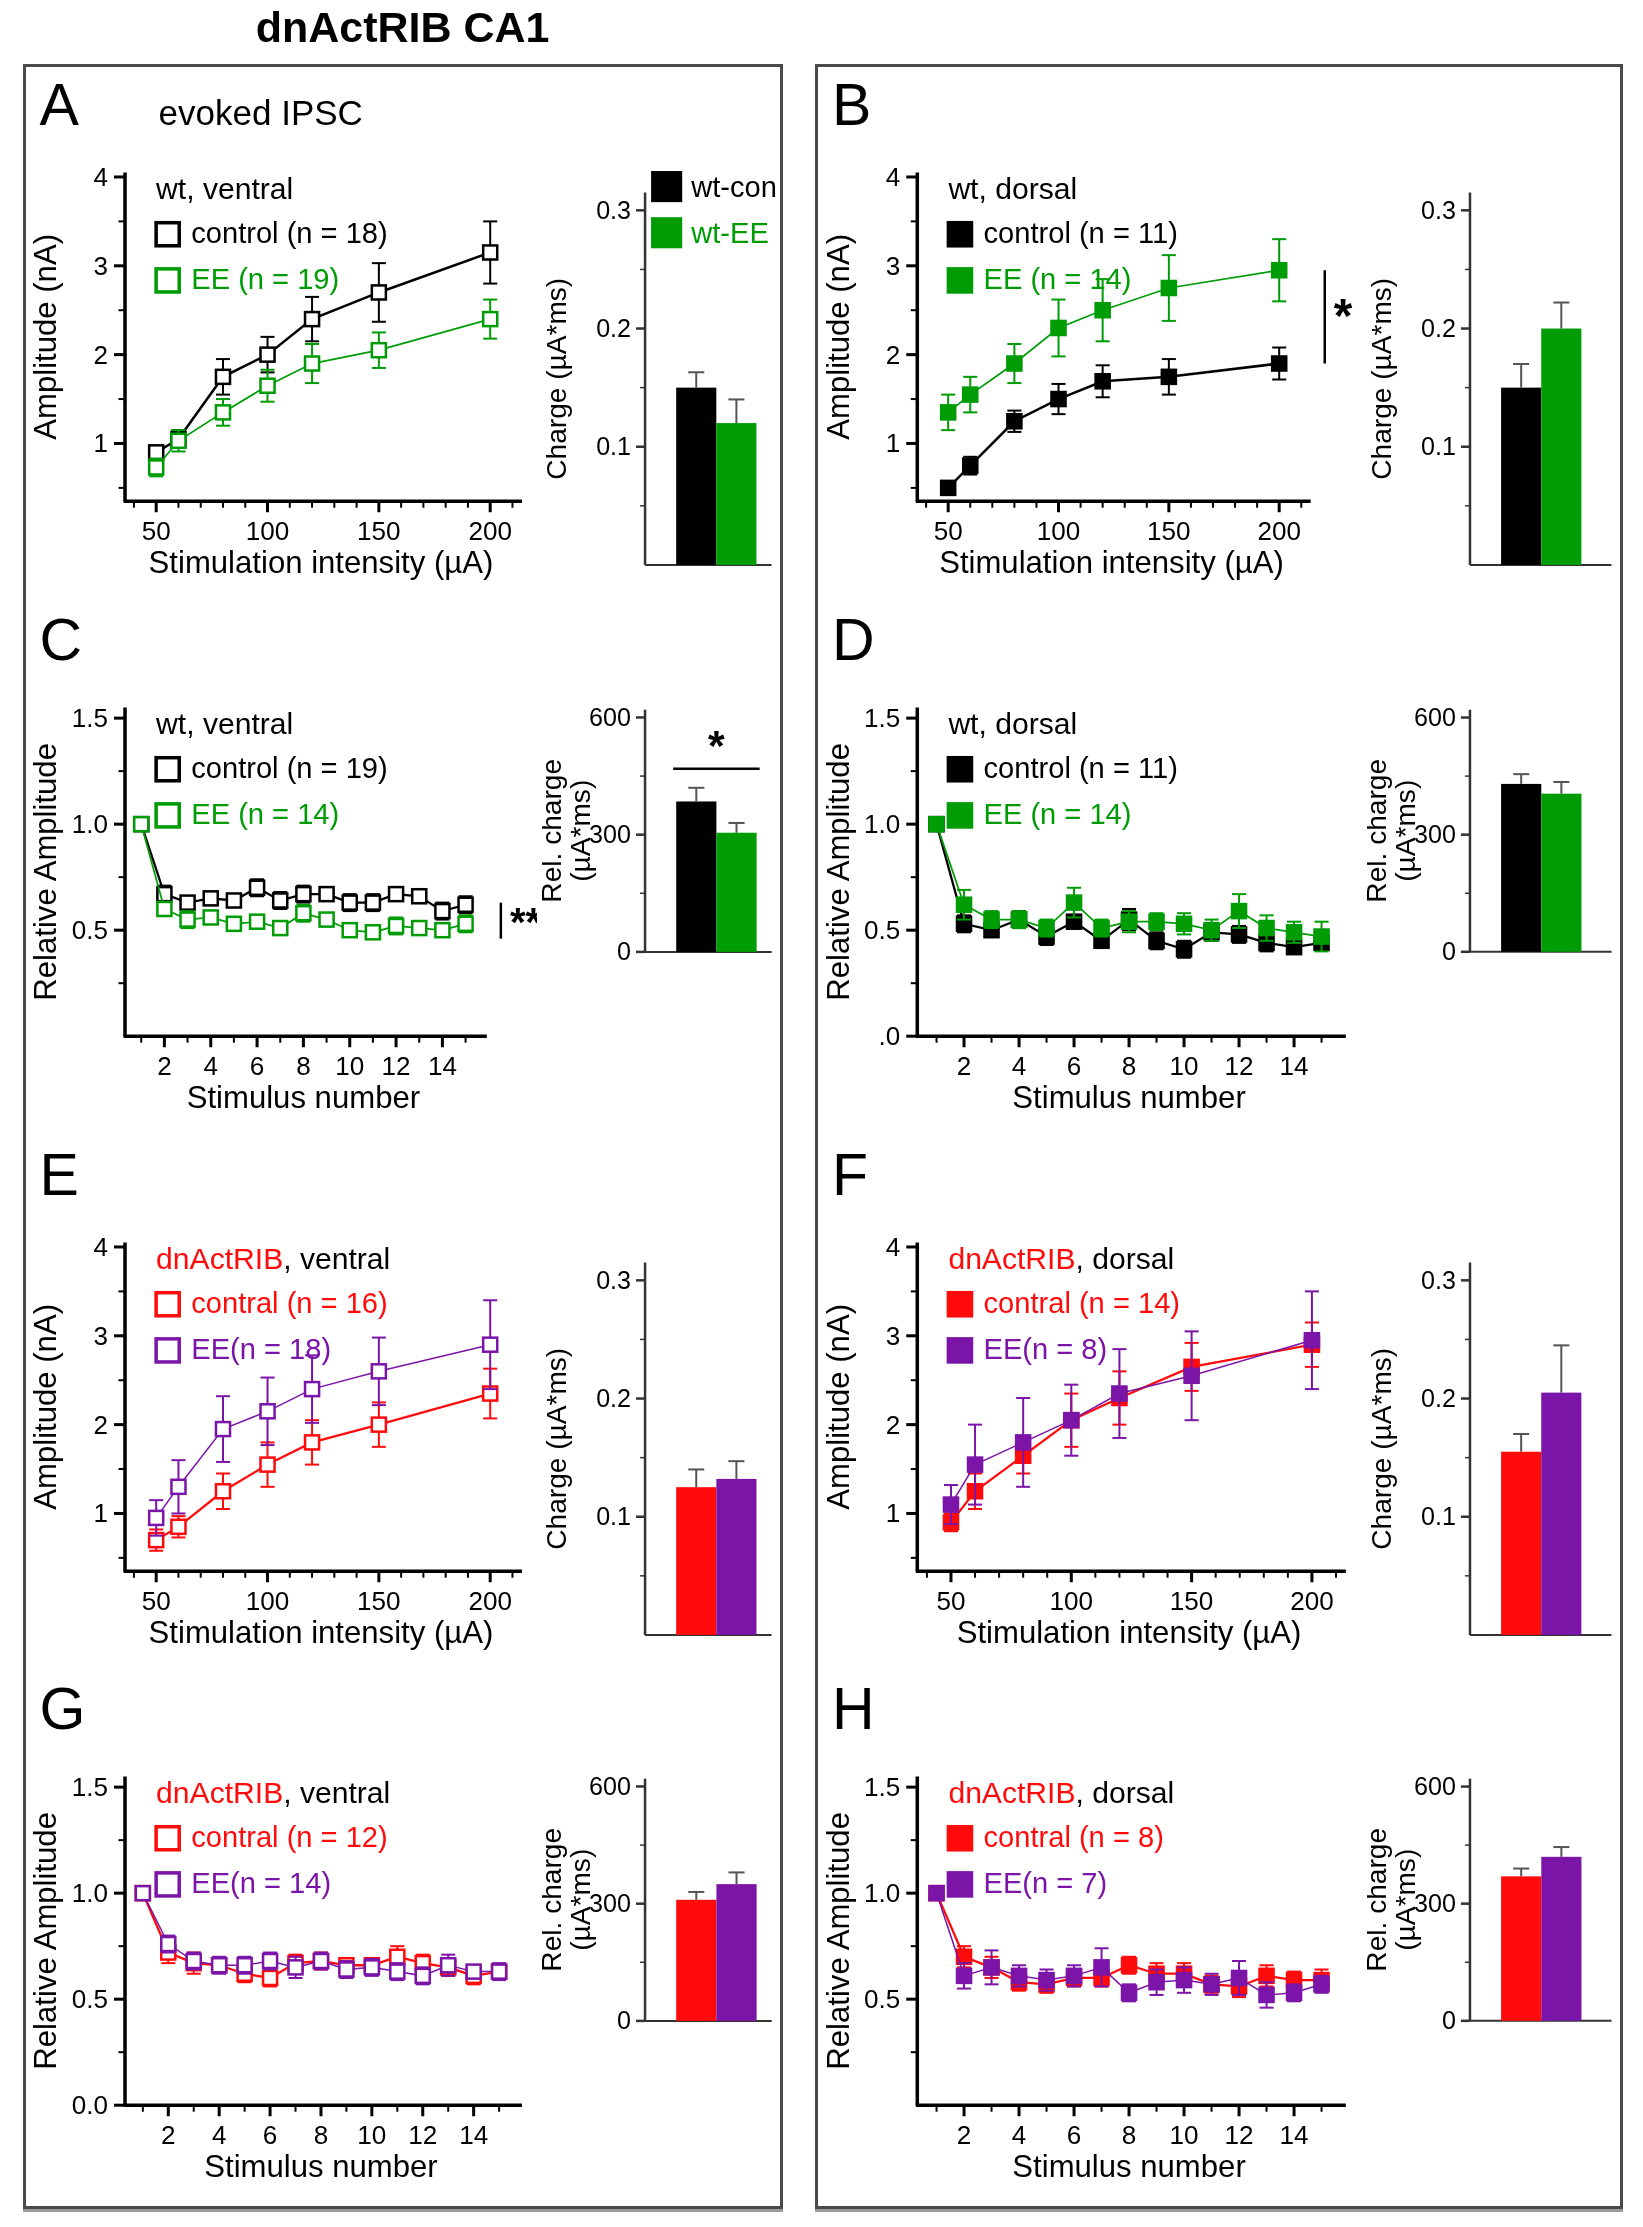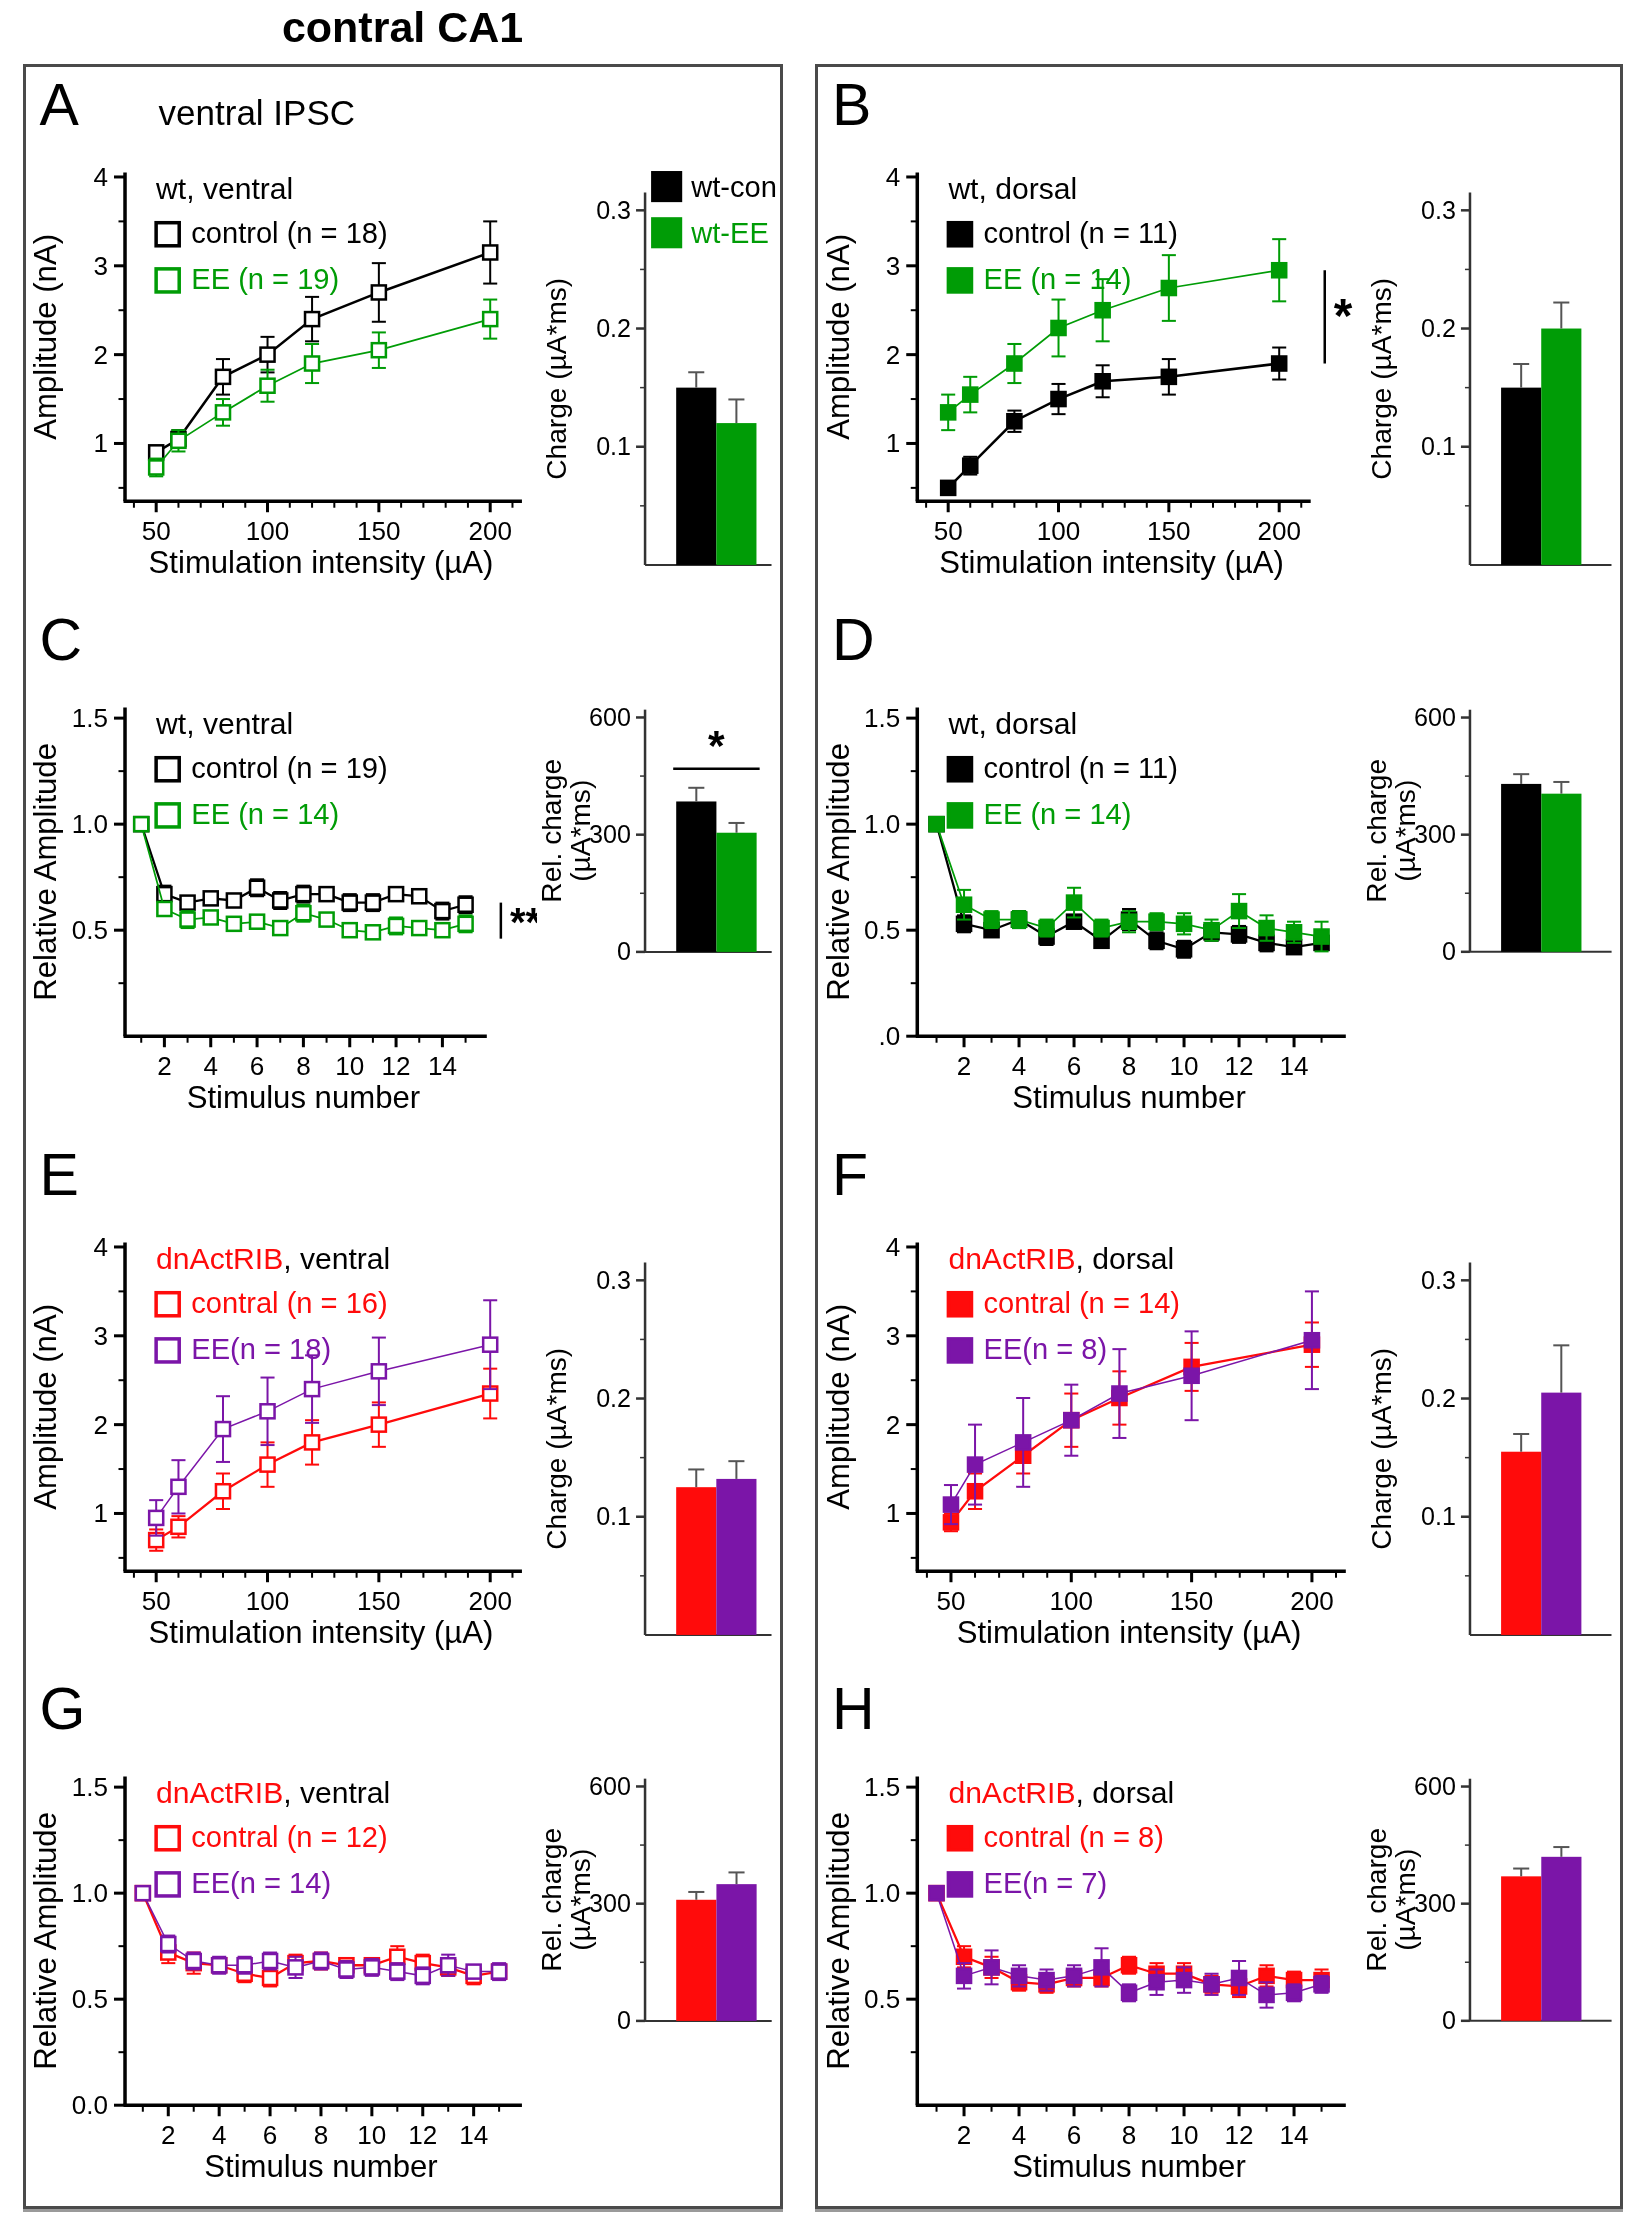--- a/index.html
+++ b/index.html
@@ -18,26 +18,26 @@
   .panel-note{position:absolute;left:133px;top:26px;font-size:35px;color:#000;}
   .main-chart{position:absolute;left:6px;top:98px;width:67%;height:419px;}
   .inset-full{position:absolute;right:4px;top:98px;width:31%;height:419px;}
   .inset-rel{position:absolute;right:4px;top:80px;width:31%;height:289px;}
   svg text{font-family:"Liberation Sans", sans-serif;}
 </style>
 </head>
 <body>
 
 <div id="page">
-  <div class="col-title" id="left-title">contral CA1</div>
+  <div class="col-title" id="left-title">dnActRIB CA1</div>
 
   <div class="box" id="left-box">
     <div class="panel">
       <div class="panel-letter">A</div>
-      <div class="panel-note">ventral IPSC</div>
+      <div class="panel-note">evoked IPSC</div>
       <svg class="main-chart" viewBox="0 0 1006 835">
           <line x1="185" y1="15" x2="185" y2="670" stroke="#000" stroke-width="7"></line>
           <line x1="182" y1="670" x2="976" y2="670" stroke="#000" stroke-width="7"></line>
           <line x1="185" y1="554.9324324324324" x2="163" y2="554.9324324324324" stroke="#000" stroke-width="6"></line>
           <text x="151" y="572.9324324324324" text-anchor="end" font-size="52" fill="#000">1</text>
           <line x1="185" y1="377.9054054054054" x2="163" y2="377.9054054054054" stroke="#000" stroke-width="6"></line>
           <text x="151" y="395.9054054054054" text-anchor="end" font-size="52" fill="#000">2</text>
           <line x1="185" y1="200.8783783783784" x2="163" y2="200.8783783783784" stroke="#000" stroke-width="6"></line>
           <text x="151" y="218.8783783783784" text-anchor="end" font-size="52" fill="#000">3</text>
           <line x1="185" y1="23.851351351351354" x2="163" y2="23.851351351351354" stroke="#000" stroke-width="6"></line>

